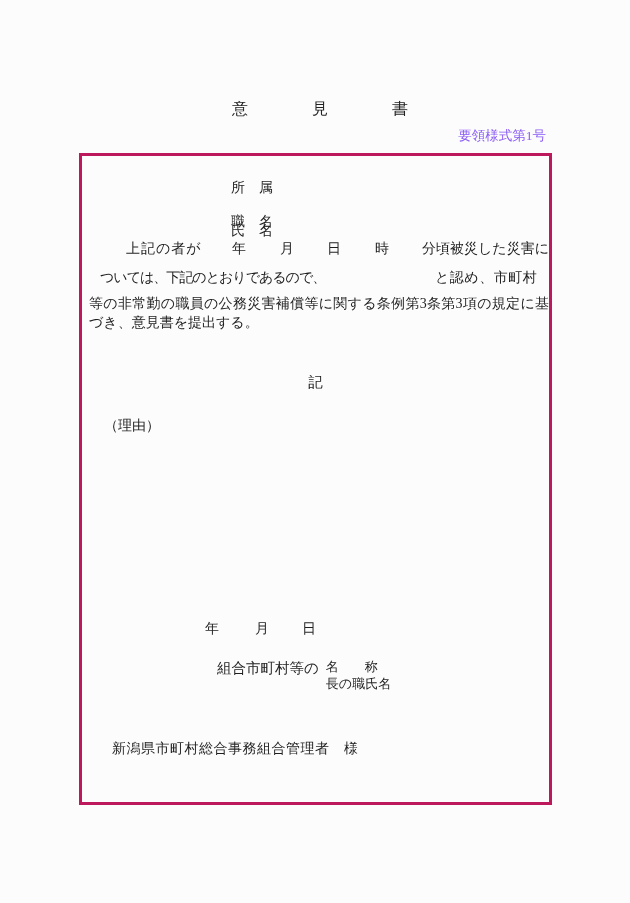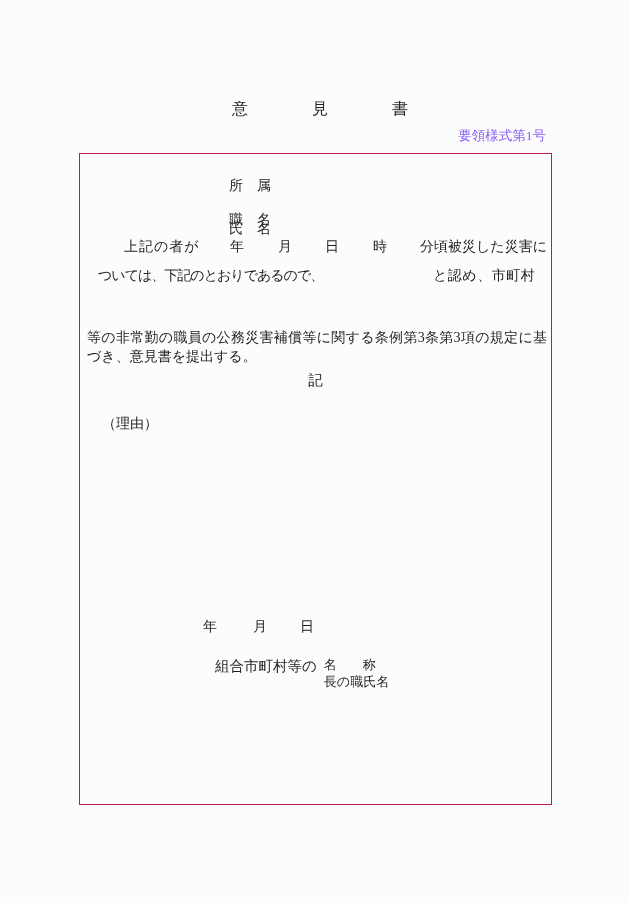--- a/index.html
+++ b/index.html
@@ -32,21 +32,21 @@
     right: 84px; top: 128px;
     font-size: 13.5px;
     line-height: 16px;
     color: #8b5cf6;
   }
   
   .form-box {
     position: absolute;
     left: 79px; top: 153px;
     width: 473px; height: 652px;
-    border: 1px solid #be185d;
+    border: 3px solid #be185d;
     background: #fcfcfc;
   }
   .abs { position: absolute; white-space: nowrap; }
   .fs14 { font-size: 14px; line-height: 15px; }
   
   .field-affiliation { left: 149px; top: 24px; }
   .field-position    { left: 149px; top: 46px; margin-top: 12px; }
   .field-name        { left: 149px; top: 67px; }
   
   .l1-prefix { left: 44px;  top: 85px; letter-spacing: 1px; text-align: right; }
@@ -69,21 +69,20 @@
   .l2-tail { left: 353px; top: 114px; letter-spacing: 0.5px; }
   
   .body-par {
     position: absolute;
     left: 7px; top: 139px;
     width: 460px;
     font-size: 14px;
     line-height: 18.5px;
     white-space: normal;
     text-align: justify;
-    margin-top: 36px;
   }
   
   .ki-heading {
     position: absolute;
     left: 0; top: 217px;
     width: 100%;
     text-align: center;
     font-size: 14.5px;
   }
   
@@ -145,15 +144,16 @@
     <div class="abs fs14 d-day">日</div>
 
     <div class="issuer">
       <span class="issuer-label">組合市町村等の</span>
       <span class="issuer-stack">
         <div>名　　称</div>
         <div>長の職氏名</div>
       </span>
     </div>
 
+    <div class="abs fs14 addressee">新潟県市町村総合事務組合管理者　様</div>
 
   </div>
 </div>
 
 </body></html>

